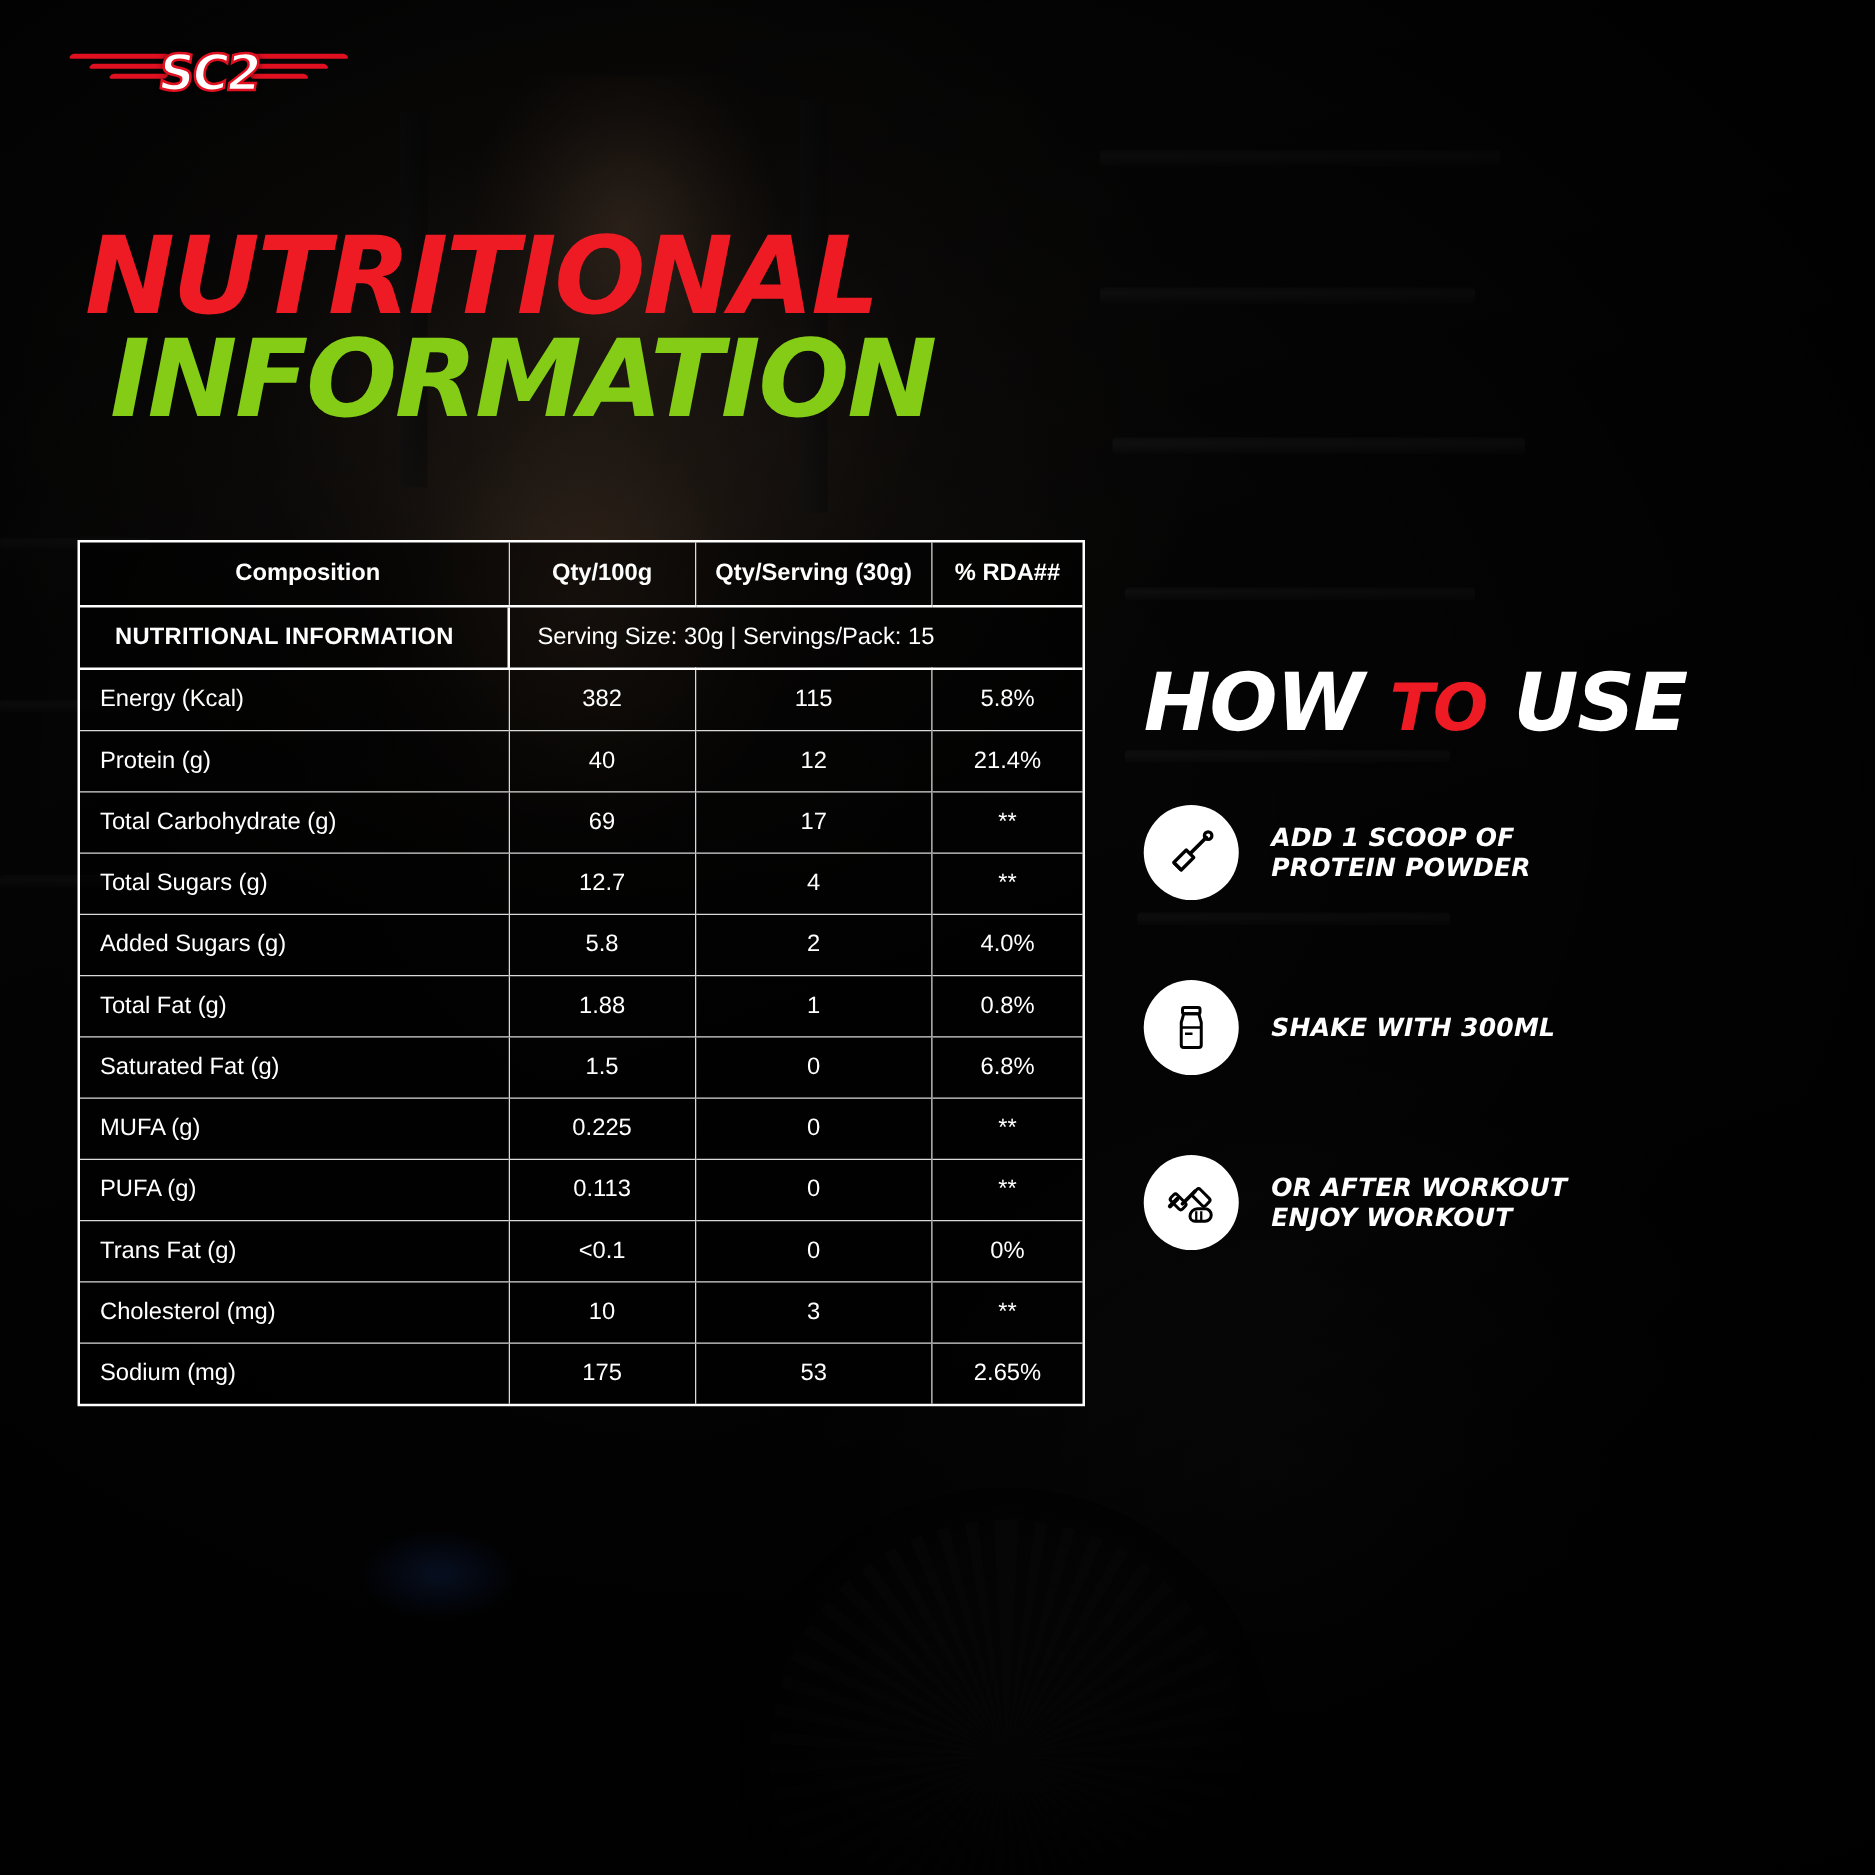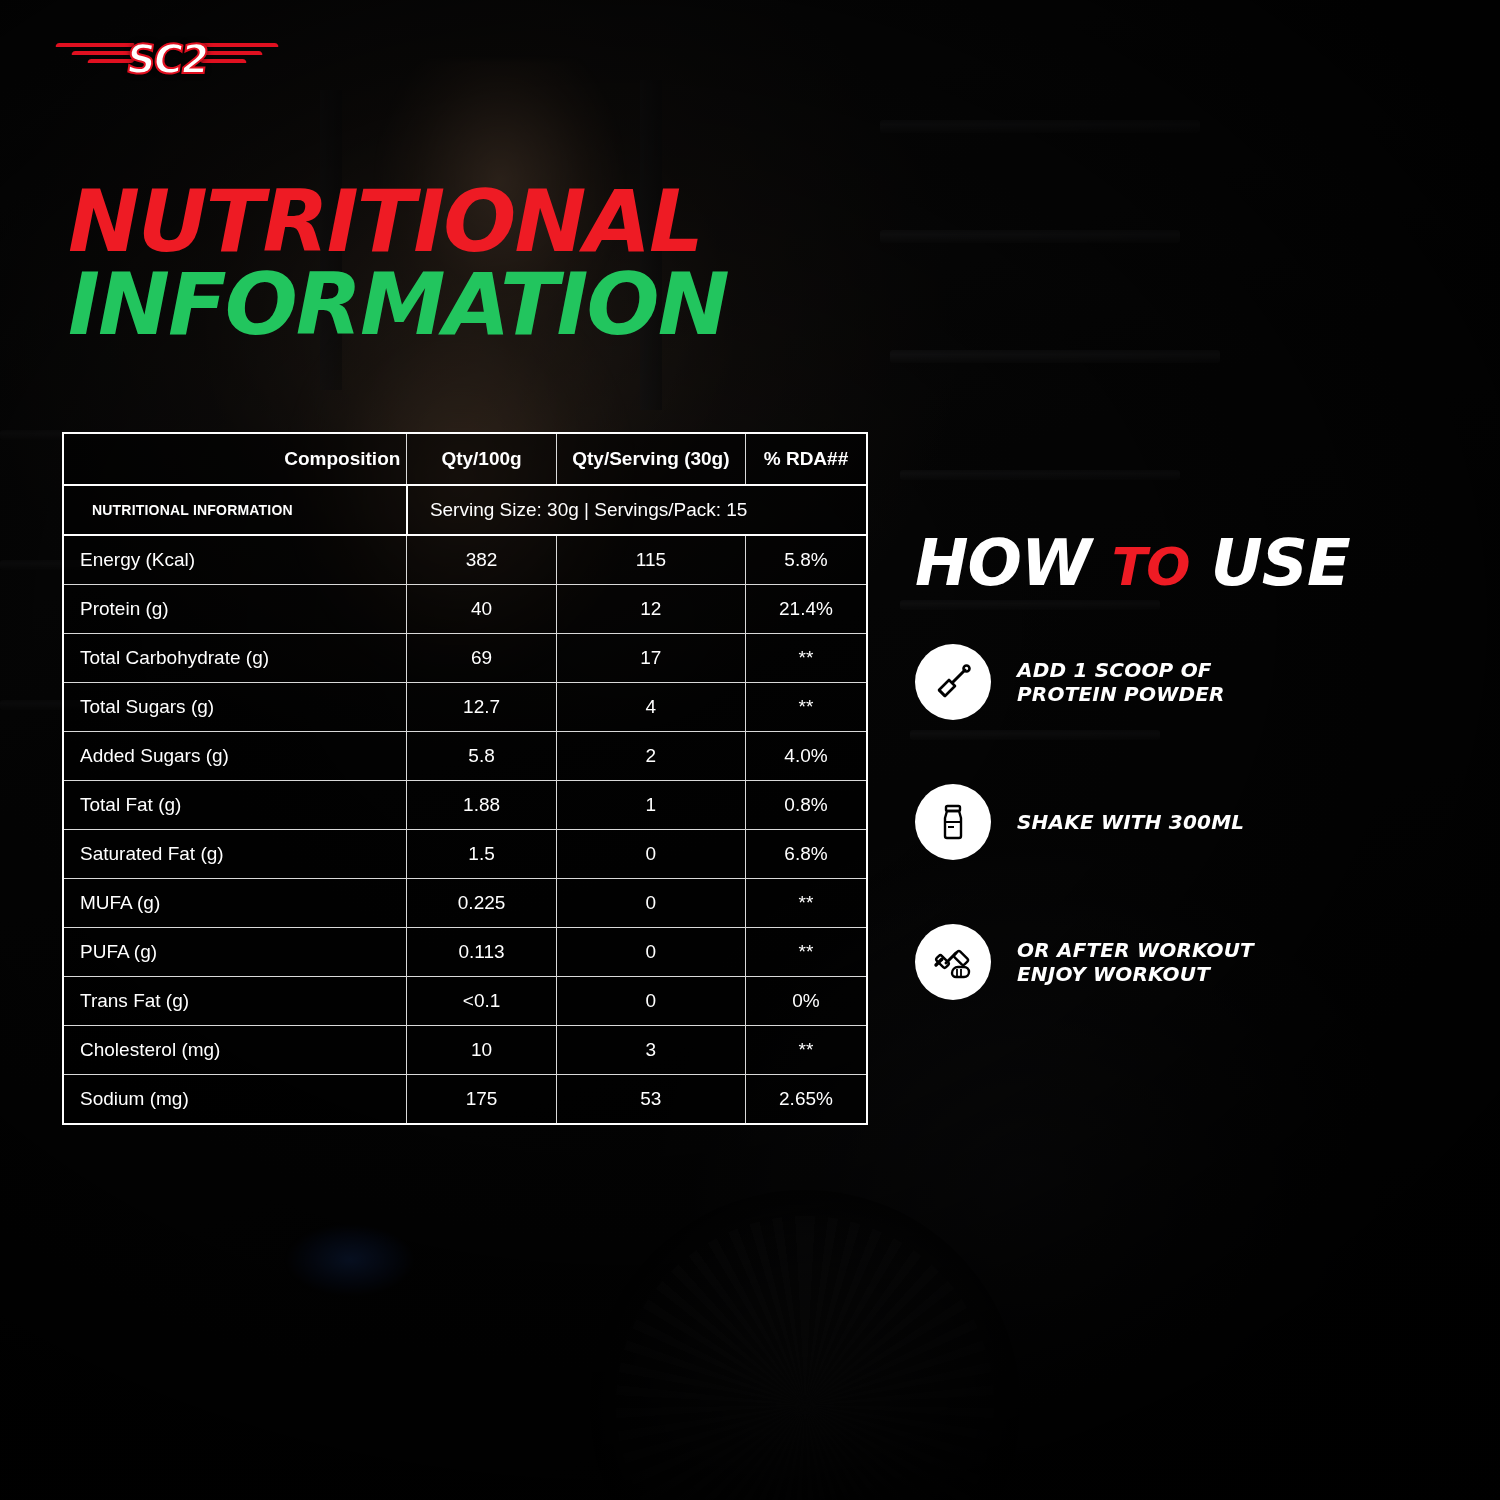--- a/index.html
+++ b/index.html
@@ -107,50 +107,50 @@
     position:absolute; left:68px; top:180px; width: 760px;
     font-family:"DejaVu Sans", sans-serif;
     font-weight:900;
     font-style: italic;
     font-size: 86px;
     line-height: .96;
     letter-spacing: -2px;
     text-transform: uppercase;
   }
   .heading .l1 { color:#ee1b24; display:block; }
-  .heading .l2 { color:#22c55e; display:block; }
+  .heading .l2 { color:#84cc16; display:block;margin-left:20px; }
 
   
   .table-wrap {
     position:absolute; left:62px; top:432px;
     width: 806px;
     border:2px solid #ffffff;
     background: rgba(0,0,0,.55);
   }
   table { width:100%; border-collapse: collapse; }
   td, th { color:#fff; font-size:19px; font-weight:400; text-align:center; }
   .title-row td {
     border-bottom: 2px solid #fff;
     padding: 13px 10px;
-    font-size: 14px;
+    font-size: 19px;
     font-weight: 700;
   }
   .title-row .t-left {
     text-align:left; padding-left:28px; width: 345px;
     border-right: 2px solid #fff;
     letter-spacing:.2px;
   }
   .title-row .t-right { text-align:left; padding-left:22px; font-weight:400; font-size:19px; }
   thead.cols th {
     border-bottom:2px solid #fff;
     padding: 14px 6px;
     font-weight:700;
     font-size:19px;
   }
-  thead.cols th.c-name { text-align:right; padding-left:28px; }
+  thead.cols th.c-name { text-align:center; padding-left:28px; }
   tbody td {
     border-top:1px solid rgba(255,255,255,.85);
     padding: 13px 6px;
   }
   tbody td.c-name { text-align:left; padding-left:16px; }
   col.w1 { width: 345px; }
   col.w2 { width: 150px; }
   col.w3 { width: 190px; }
   col.w4 { width: 121px; }
   .vline { border-left:1px solid rgba(255,255,255,.85); }

